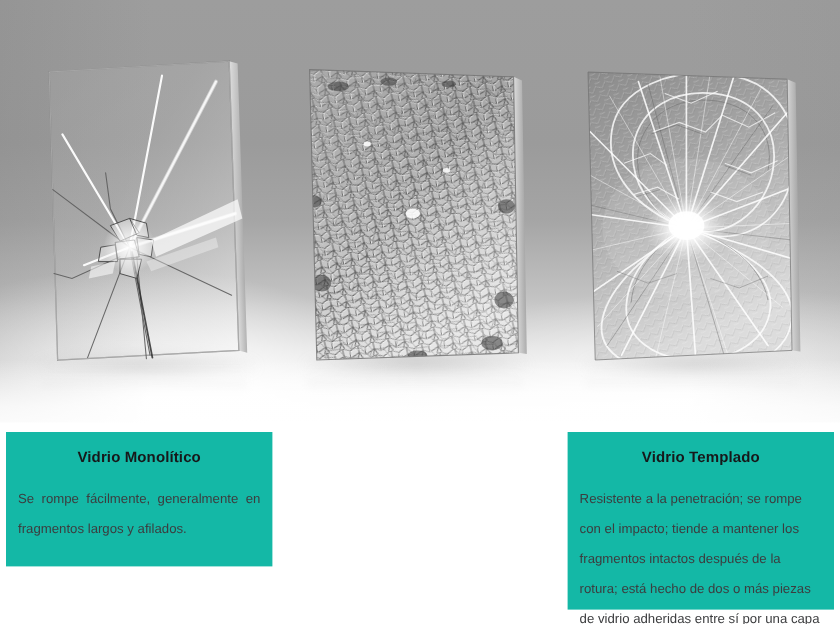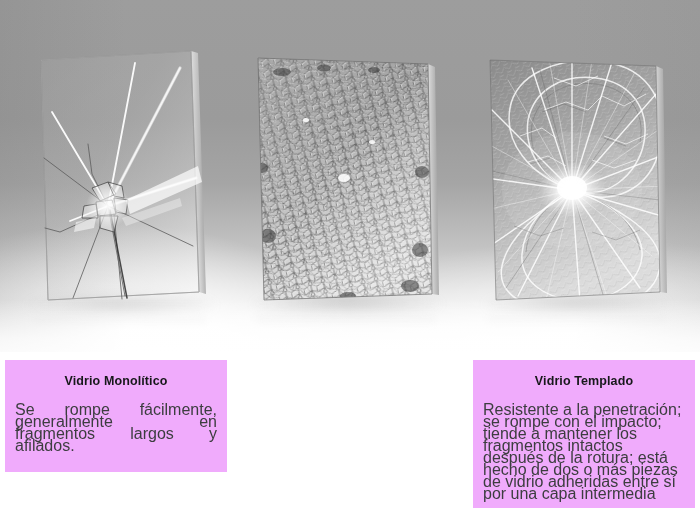--- a/index.html
+++ b/index.html
@@ -46,32 +46,32 @@
     position:absolute;
     background:linear-gradient(180deg, rgba(190,190,190,.30) 0%, rgba(225,225,225,.12) 45%, rgba(255,255,255,0) 100%);
     filter:blur(3px);
     transform:scaleY(-1);
     opacity:.55;
   }
 
   
   .card{
     position:absolute;
-    background:#f0abfc;
+    background:#14b8a6;
     box-sizing:border-box;
   }
   .card-title{
     position:absolute;left:0;right:0;top:14px;
     text-align:center;
     font-size:12.5px;font-weight:bold;color:#17181a;
     letter-spacing:.1px;
   }
   .card-body{
     position:absolute;left:10px;right:10px;top:44px;
-    font-size:16px;line-height:12px;color:#3c3d3f;
+    font-size:11px;line-height:25px;color:#3c3d3f;
     text-align:justify;
   }
   .card-body.ragged{text-align:left;}
 </style>
 </head>
 <body>
 
 <div id="stage">
 
   <div class="backdrop"></div>

